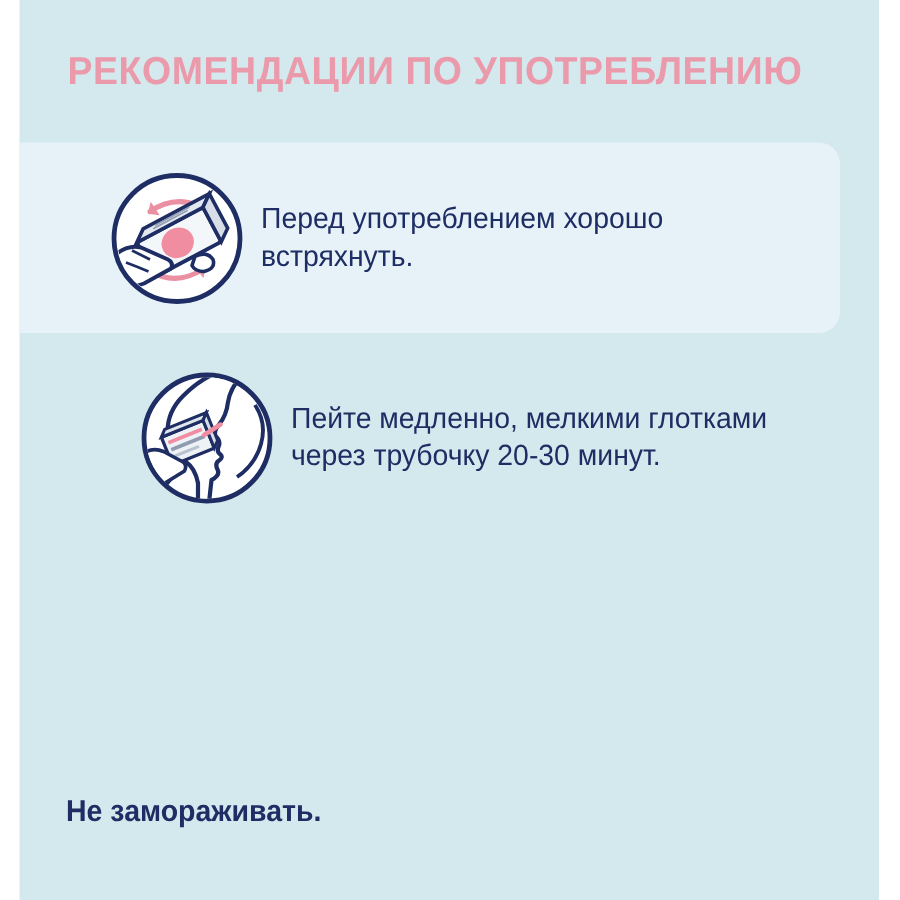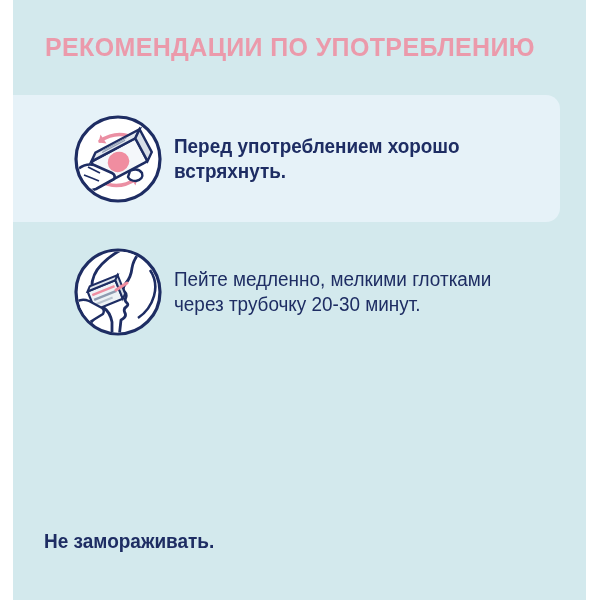--- a/index.html
+++ b/index.html
@@ -55,22 +55,22 @@
     border-top-right-radius: 14px;
     border-bottom-right-radius: 14px;
     display: flex;
     align-items: center;
   }
   .card.shaded {
     background: transparent;
     border-radius: 0;
   }
 
-  .card-1 { top: 95px;  height: 127px; font-weight: bold; }
-  .card-2 { top: 222px; height: 139px; }
+  .card-1 { top: 95px;  height: 127px; }
+  .card-2 { top: 222px; height: 139px; margin-left: 20px; }
   .card-3 { top: 361px; height: 130px; }
 
   .icon-wrap {
     width: 100px;
     min-width: 100px;
     margin-left: 55px;
     display: flex;
     align-items: center;
     justify-content: center;
   }

